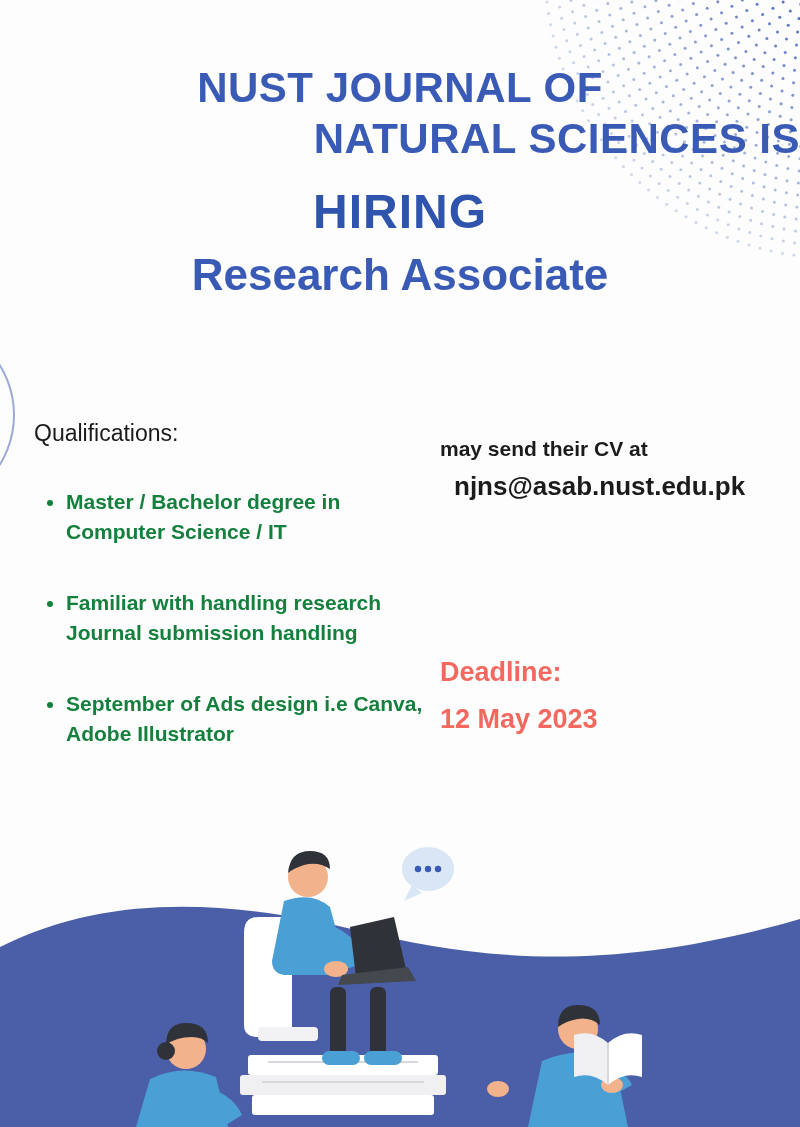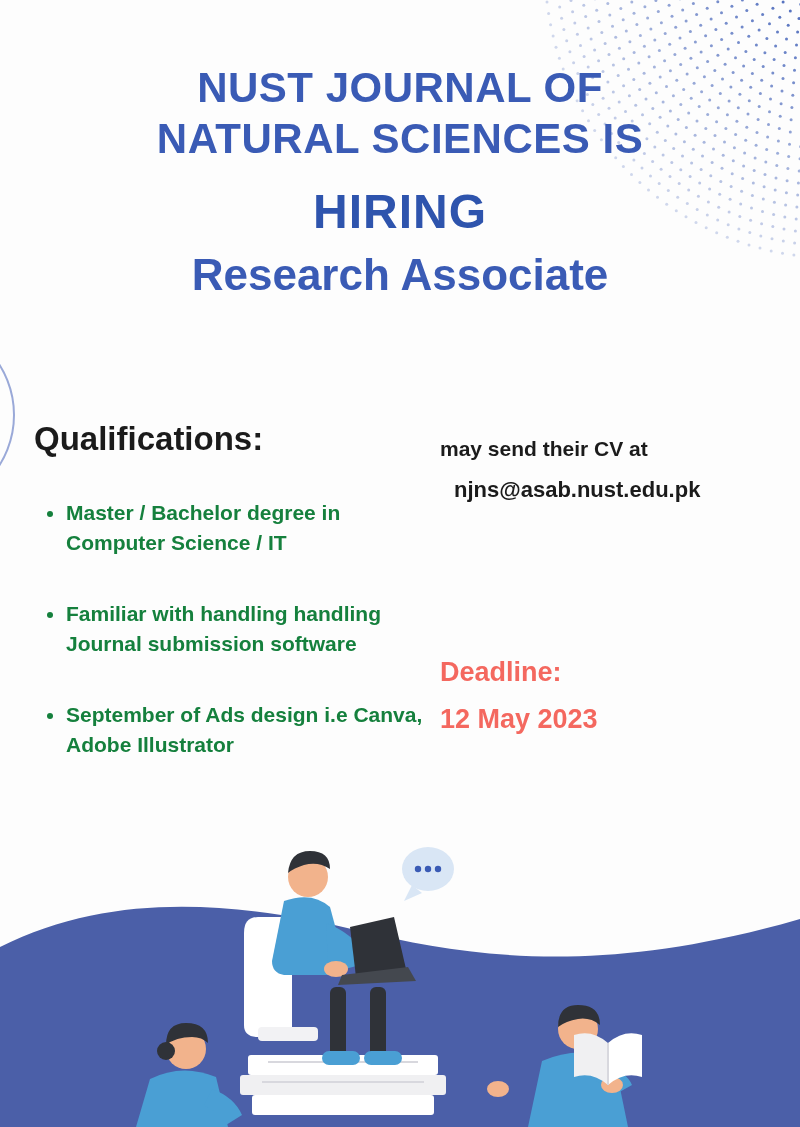--- a/index.html
+++ b/index.html
@@ -43,21 +43,21 @@
     width: 800px;
     text-align: center;
   }
   .headline .l1, .headline .l2 {
     color: #3a5bb5;
     font-weight: bold;
     letter-spacing: 0.5px;
     line-height: 1.22;
   }
   .headline .l1 { font-size: 42px; }
-  .headline .l2 { font-size: 42px; }
+  .headline .l2 { font-size: 42px; text-align: right; }
   .headline .hiring {
     color: #2e54ad;
     font-size: 48px;
     font-weight: bold;
     letter-spacing: 1px;
     margin-top: 22px;
     line-height: 1.1;
   }
   .headline .role {
     color: #3a5bb5;
@@ -69,22 +69,22 @@
 
   
   .qual-block {
     position: absolute;
     left: 34px;
     top: 420px;
     width: 400px;
   }
   .qual-title {
     color: #1b1b1b;
-    font-size: 33px;
-    font-weight: bold;
+    font-size: 23px;
+    font-weight: normal;
   }
   ul.qual-list {
     margin: 0;
     padding-left: 32px;
     list-style: disc;
   }
   ul.qual-list li {
     color: #15803d;
     font-size: 21px;
     font-weight: bold;
@@ -101,24 +101,24 @@
     width: 350px;
   }
   .contact-line {
     color: #1b1b1b;
     font-size: 21px;
     font-weight: bold;
     line-height: 1.45;
   }
   .contact-email {
     color: #1b1b1b;
-    font-size: 22px;
+    font-size: 26px;
     font-weight: bold;
     line-height: 1.45;
-    margin-top: 10px;
+    margin-top: 4px;
     padding-left: 14px;
   }
 
   .deadline-block {
     position: absolute;
     left: 440px;
     top: 645px;
     width: 350px;
   }
   .deadline-label, .deadline-date {
@@ -650,21 +650,21 @@
   <div class="l1">NUST JOURNAL  OF</div>
   <div class="l2">NATURAL SCIENCES IS</div>
   <div class="hiring">HIRING</div>
   <div class="role">Research Associate</div>
 </div>
 
 <div class="qual-block">
   <div class="qual-title">Qualifications:</div>
   <ul class="qual-list">
     <li>Master / Bachelor degree in Computer Science / IT</li>
-    <li>Familiar with handling handling  Journal submission software</li>
+    <li>Familiar with handling research  Journal submission handling</li>
     <li>September of Ads design i.e Canva, Adobe Illustrator</li>
   </ul>
 </div>
 
 <div class="contact-block">
   <div class="contact-line">may send their CV  at</div>
   <div class="contact-email">njns@asab.nust.edu.pk</div>
 </div>
 
 <div class="deadline-block">

